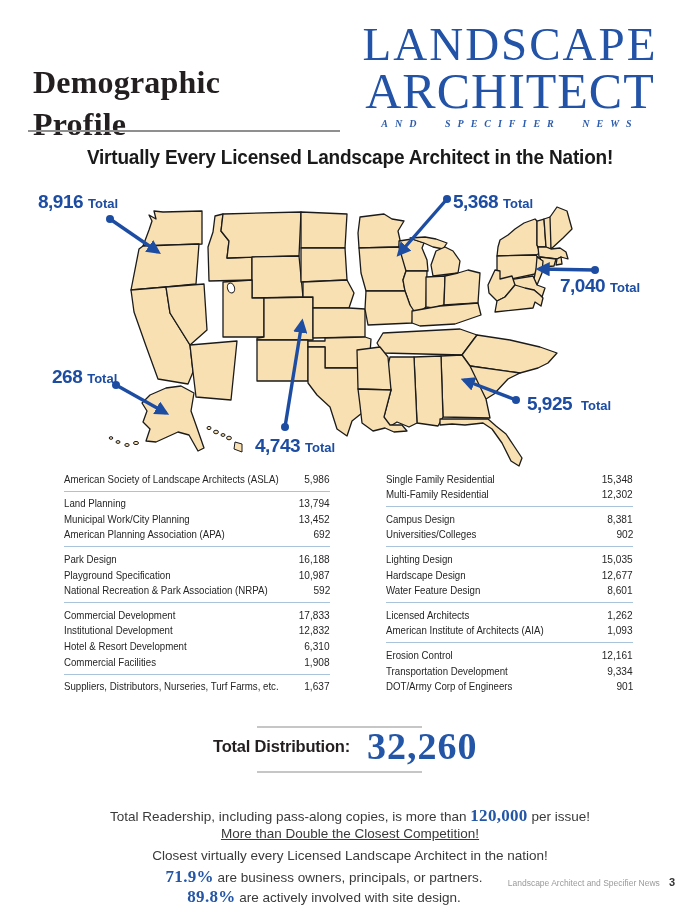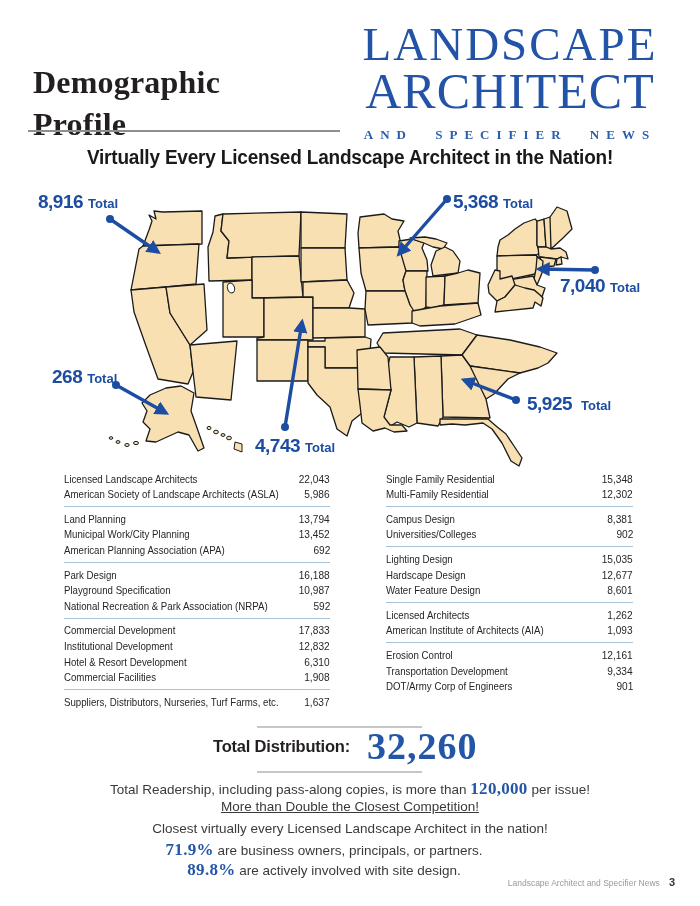--- a/index.html
+++ b/index.html
@@ -6,21 +6,21 @@
   html,body { width:700px; height:906px; }
   body { background:#fff; font-family:"Liberation Sans", sans-serif; position:relative; overflow:hidden; }
   .page { position:absolute; inset:0; background:#ffffff; }
 
   
   .title-block { position:absolute; left:33px; top:61px; font-family:"Liberation Serif", serif; font-weight:bold; color:#231f20; font-size:32px; line-height:42px; letter-spacing:.2px; }
   .title-rule { position:absolute; left:28px; top:130px; width:312px; height:2px; background:#8f8f8f; }
   .logo-block { position:absolute; top:21px; right:17px; width:346px; text-align:center; color:#2253a7; font-family:"Liberation Serif", serif; }
   .logo-line1 { font-size:47px; line-height:46px; letter-spacing:2px; }
   .logo-line2 { font-size:50px; line-height:48px; letter-spacing:1px; }
-  .logo-tagline { margin-top:12px; font-size:13px; font-weight:bold; letter-spacing:7px; word-spacing:12px; color:#2b5cad; }
+  .logo-tagline { margin-top:3px; font-size:10px; font-weight:bold; letter-spacing:7px; word-spacing:12px; color:#2b5cad;font-style:italic; }
   .headline { position:absolute; top:146px; left:0; width:700px; text-align:center; font-size:20px; font-weight:bold; color:#1a1a1a; transform:scaleX(.95); letter-spacing:-.2px; }
 
   
   .map-wrap { position:absolute; top:185px; left:0; width:700px; height:290px; }
   .map-wrap svg { position:absolute; inset:0; }
   .state { fill:#f8e0b2; stroke:#1b1b1b; stroke-width:1.3; stroke-linejoin:round; }
   .island { fill:#f8e0b2; stroke:#1b1b1b; stroke-width:1; }
   .lake { fill:#ffffff; stroke:#1b1b1b; stroke-width:1; }
   .arrow { stroke:#1d4da3; stroke-width:3.4; fill:none; }
   .arrow-dot { fill:#1d4da3; }
@@ -37,21 +37,21 @@
   .t-label { position:absolute; left:0; bottom:1px; display:inline-block; transform:scaleX(.88); transform-origin:0 50%; white-space:nowrap; }
   .t-value { position:absolute; right:0; bottom:1px; display:inline-block; transform:scaleX(.92); transform-origin:100% 50%; }
 
   
   .dist-rule { position:absolute; left:257px; width:165px; height:1.6px; background:#c6c6c6; }
   .rule-top { top:726px; } .rule-bottom { top:771px; }
   .dist-label { position:absolute; left:213px; top:737px; font-size:16.5px; font-weight:bold; color:#231f20; letter-spacing:-.2px; }
   .dist-value { position:absolute; left:367px; top:726px; font-family:"Liberation Serif", serif; font-weight:bold; font-size:38px; line-height:40px; color:#2456a8; letter-spacing:1px; }
 
   
-  .fn { position:absolute; left:0; width:700px; text-align:center; font-size:13.5px; color:#3a3a3a; }
+  .fn { position:absolute; left:0; width:700px; text-align:center; font-size:13.5px; color:#3a3a3a;margin-top:27px; }
   .fn .hl { font-family:"Liberation Serif", serif; font-weight:bold; font-size:17px; color:#2456a8; letter-spacing:.3px; }
   .fn1 { top:779px; }
   .fn2 { top:799px; text-decoration:underline; }
   .fn3 { top:821px; }
   .fn4 { top:840px; padding-right:52px; }
   .fn5 { top:860px; padding-right:52px; }
 
   
   .page-footer { position:absolute; top:876px; right:25px; display:flex; align-items:baseline; gap:9px; }
   .footer-text { font-size:8.5px; color:#9a9a9a;text-align:right; }
@@ -192,24 +192,20 @@
     <div class="callout" style="left:255px; top:250px;">
       <span class="num">4,743</span><span class="total">Total</span>
     </div>
     <div class="callout" style="left:527px; top:208px;">
       <span class="num">5,925</span><span class="total" style="margin-left:9px;">Total</span>
     </div>
   </div>
 
   <div class="table-col col-left">
 
-  <div class="t-row">
-        <span class="t-label">Licensed Landscape Architects</span>
-        <span class="t-value">22,043</span>
-      </div>
       <div class="t-row">
         <span class="t-label">American Society of Landscape Architects (ASLA)</span>
         <span class="t-value">5,986</span>
       </div>
       <div class="t-row divider-top">
         <span class="t-label">Land Planning</span>
         <span class="t-value">13,794</span>
       </div>
       <div class="t-row">
         <span class="t-label">Municipal Work/City Planning</span>

